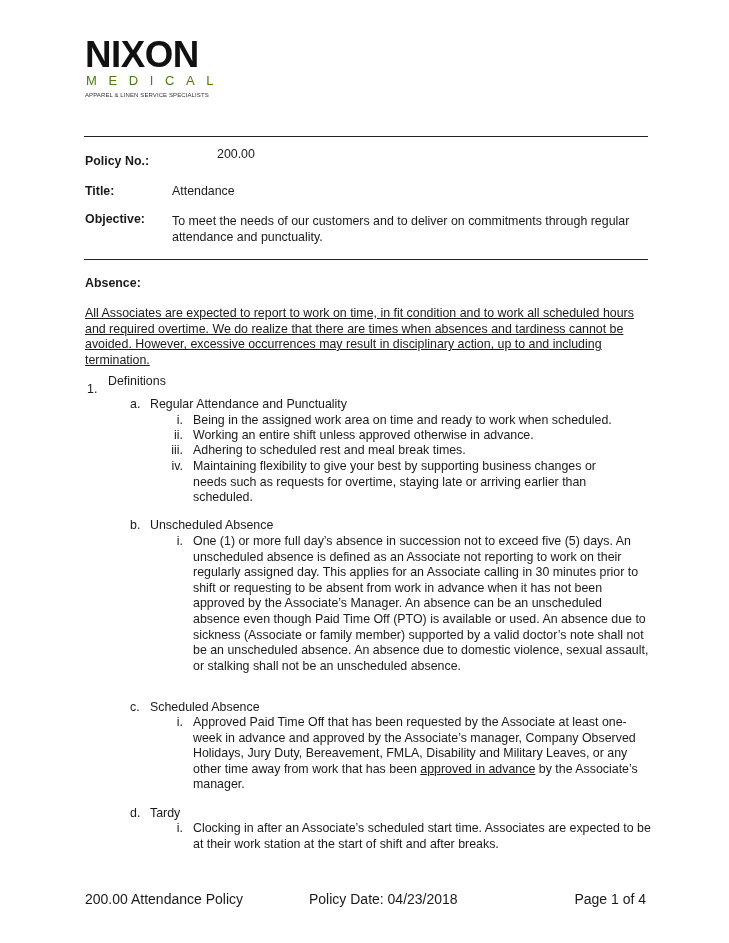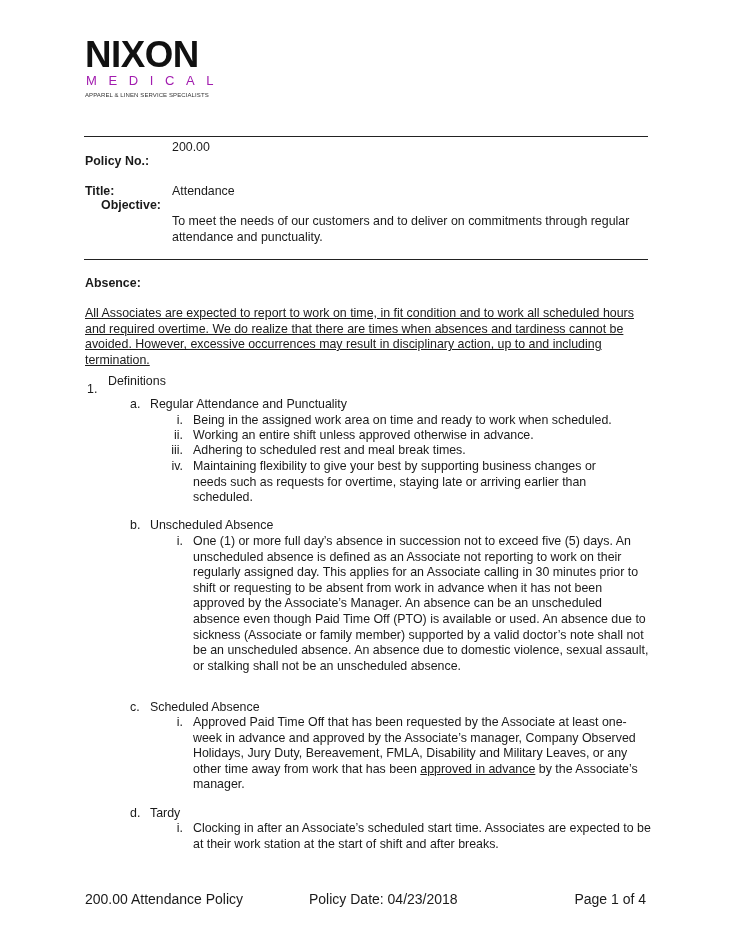--- a/index.html
+++ b/index.html
@@ -31,21 +31,21 @@
       color: #111;
       transform: scaleX(1.02);
       transform-origin: left top;
       white-space: nowrap;
     }
     .logo-sub {
       position: absolute; left: 1px; top: 36px;
       font-size: 13px;
       line-height: 14px;
       letter-spacing: 11.6px;
-      color: #a21caf;
+      color: #4d7c0f;
       white-space: nowrap;
     }
     .logo-tag {
       position: absolute; left: 0px; top: 54px;
       font-size: 6px;
       line-height: 7px;
       letter-spacing: 0.1px;
       color: #333;
       white-space: nowrap;
     }
@@ -82,26 +82,26 @@
 
 <div class="abs logo">
   <div class="logo-main">NIXON</div>
   <div class="logo-sub">MEDICAL</div>
   <div class="logo-tag">APPAREL &amp; LINEN SERVICE SPECIALISTS</div>
 </div>
 
 <div class="abs rule" style="top:136px;"></div>
 
 <div class="abs meta-label" style="top:154px;">Policy No.:</div>
-<div class="abs meta-value" style="top:140px;">200.00</div>
+<div class="abs meta-value" style="top:147px;margin-left:45px;">200.00</div>
 
 <div class="abs meta-label" style="top:184px;">Title:</div>
 <div class="abs meta-value" style="top:184px;">Attendance</div>
 
-<div class="abs meta-label" style="top:198px;margin-left:16px;">Objective:</div>
+<div class="abs meta-label" style="top:212px;">Objective:</div>
 <div class="abs meta-value wrap" style="top:214px;">To meet the needs of our customers and to deliver on commitments through regular attendance and punctuality.</div>
 
 <div class="abs rule" style="top:259px;"></div>
 
 <div class="abs policy-heading">Absence:</div>
 <div class="abs policy-para">All Associates are expected to report to work on time, in fit condition and to work all scheduled hours and required overtime.  We do realize that there are times when absences and tardiness cannot be avoided.  However, excessive occurrences may result in disciplinary action, up to and including termination.</div>
 
 <div class="abs num lvl1-marker" style="top:382px;">1.</div>
 <div class="abs num lvl1-text" style="top:374px;">Definitions</div>
 

